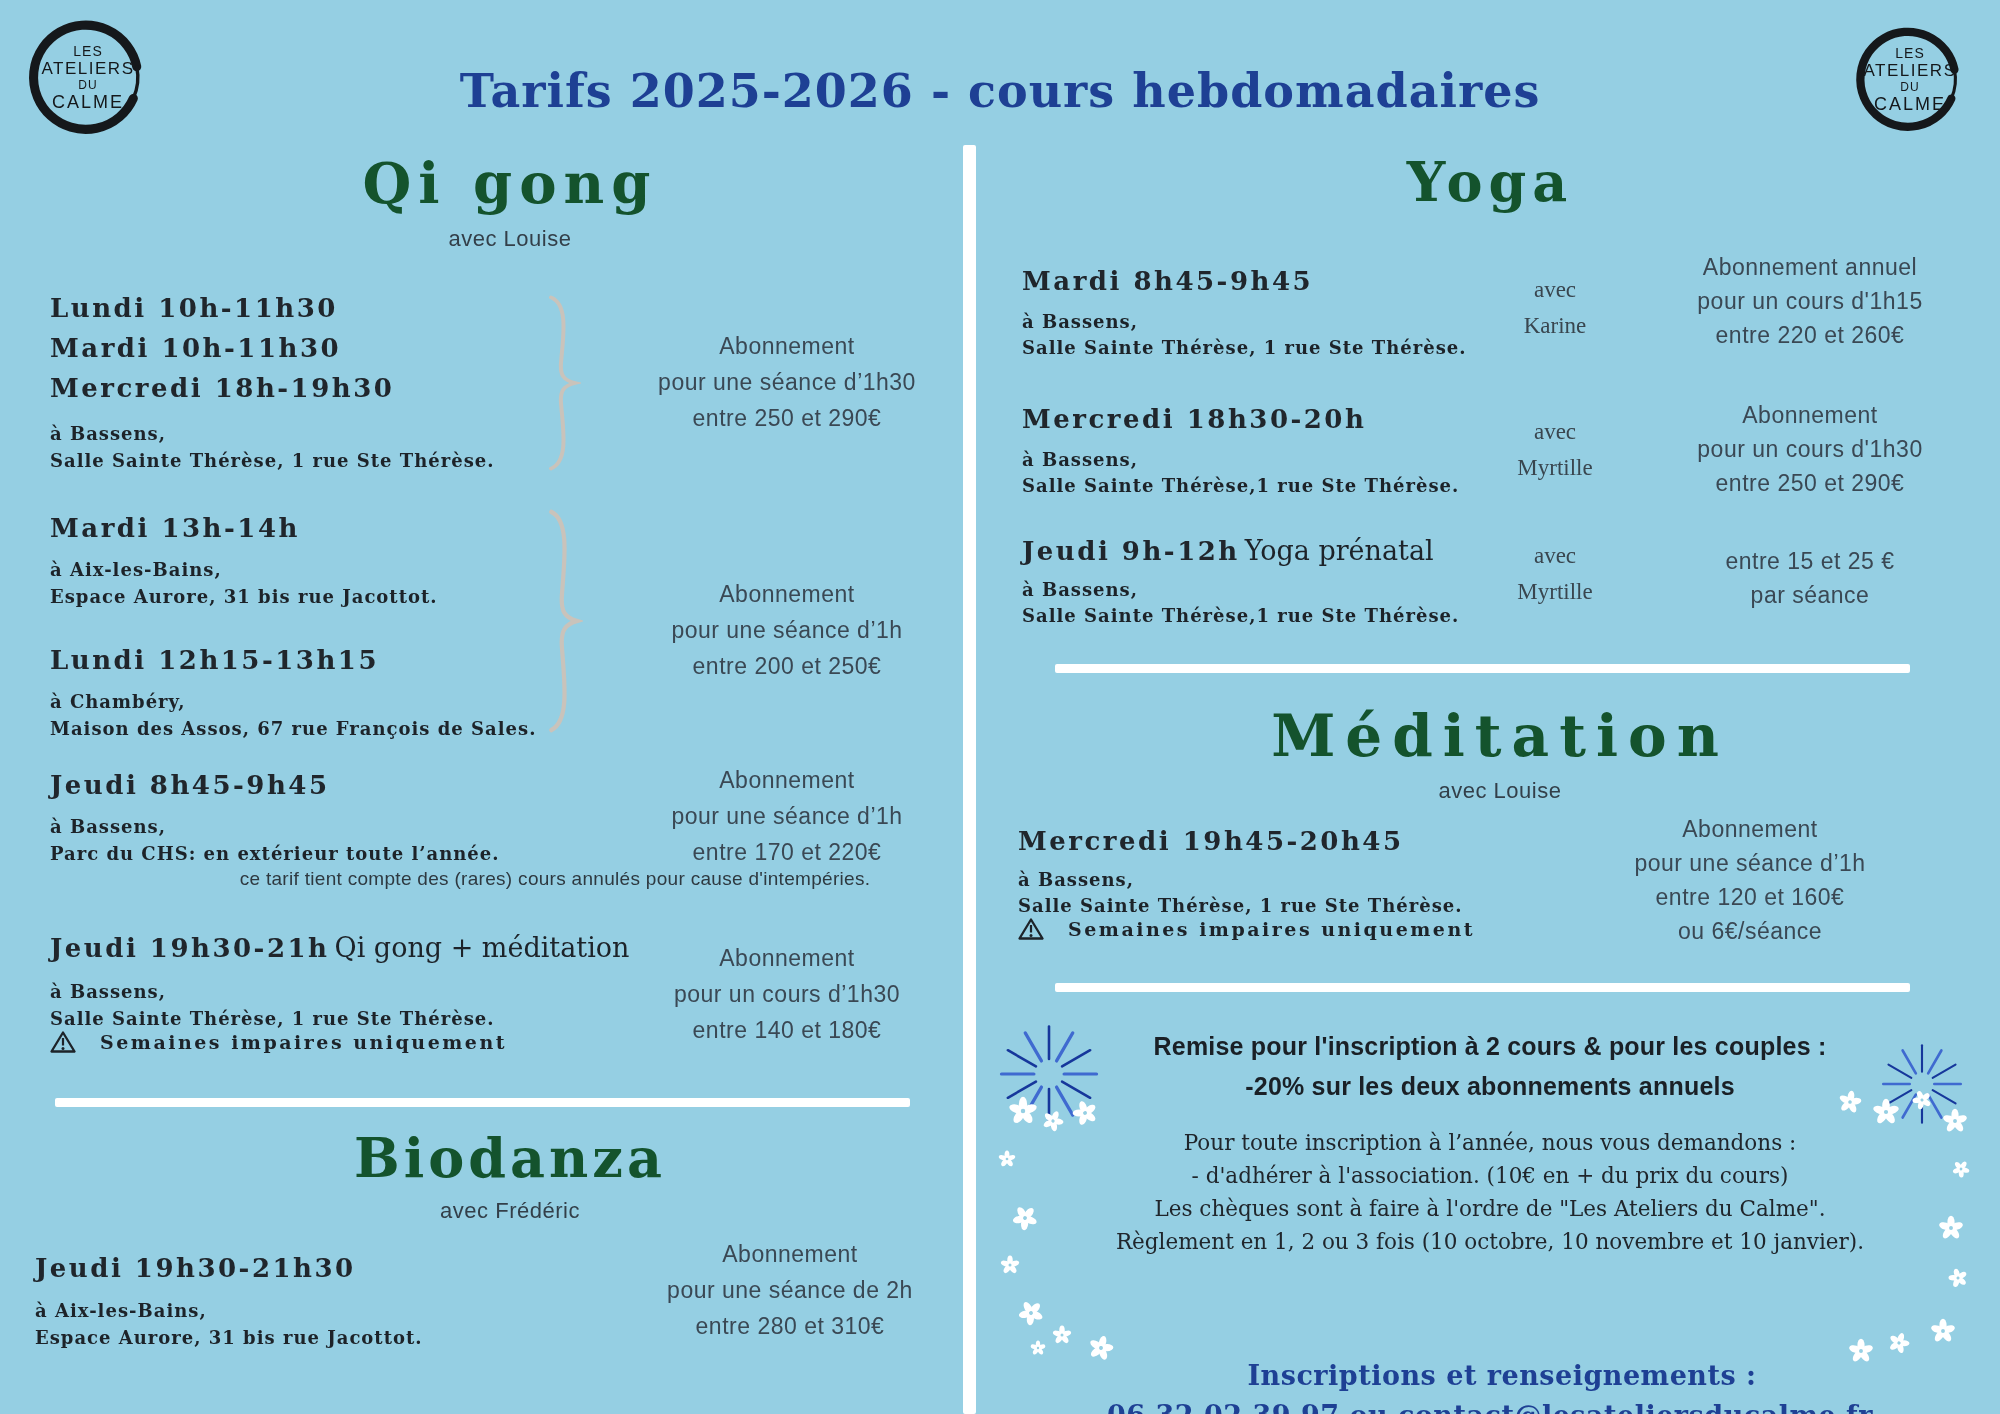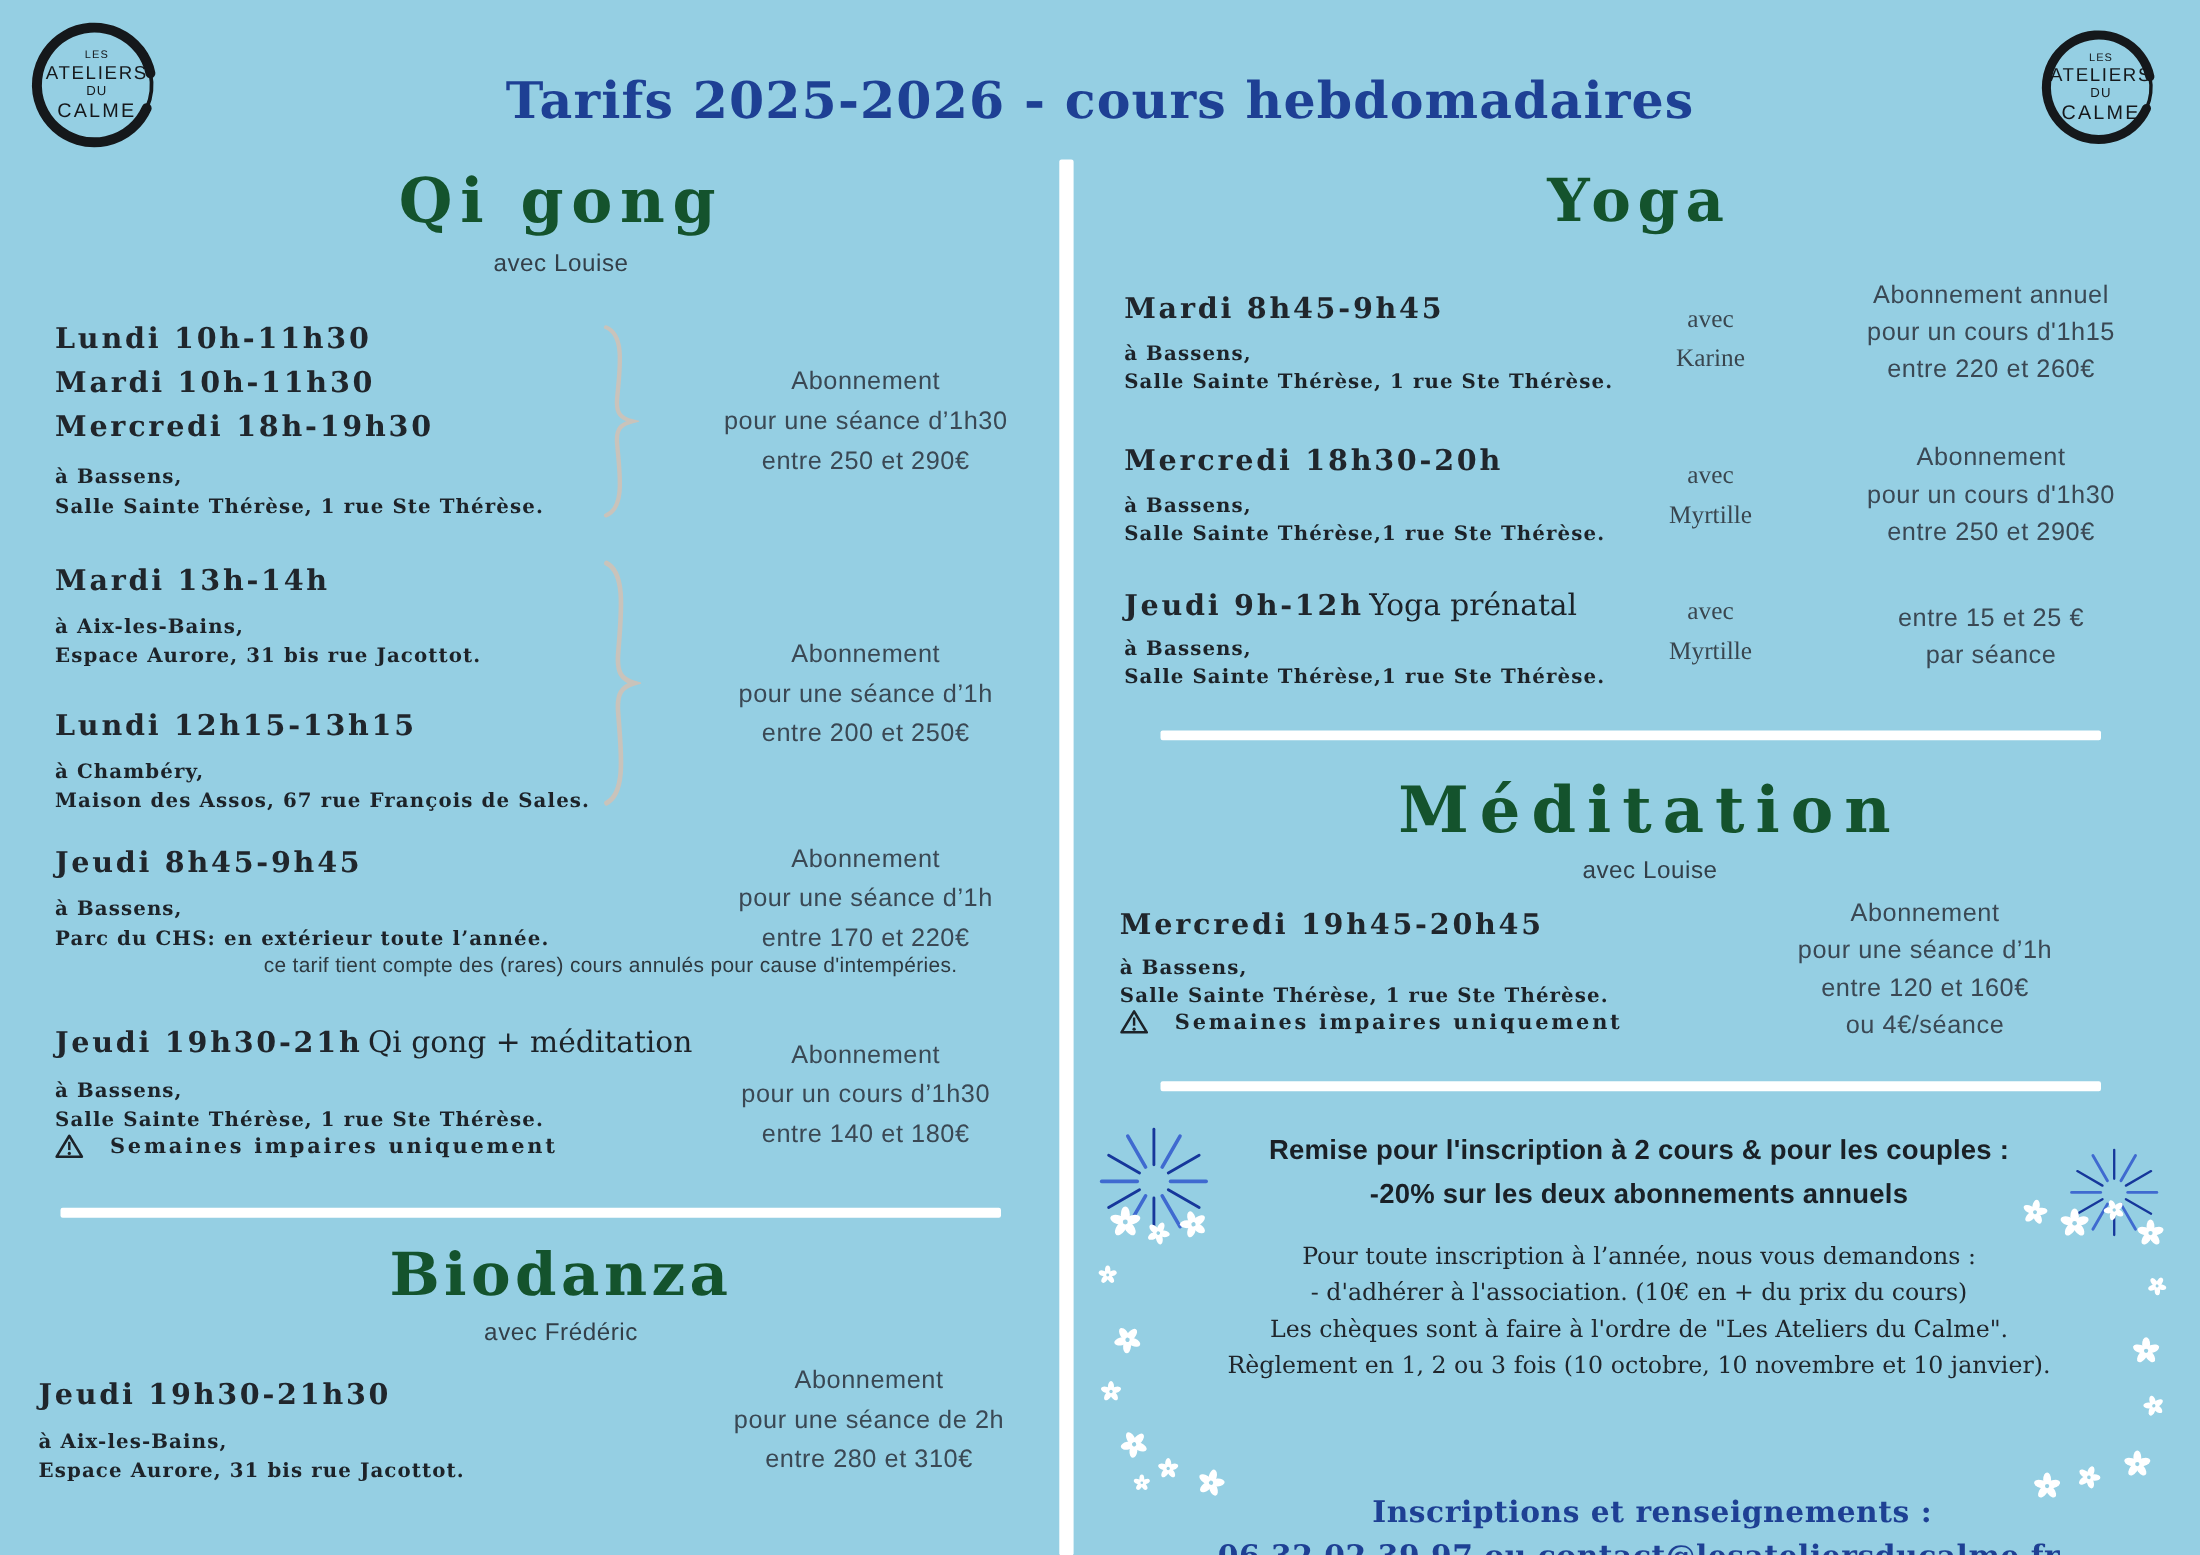--- a/index.html
+++ b/index.html
@@ -20,21 +20,21 @@
   .yteacher{font-family:Liberation Serif, serif;color:#39464f;font-size:23px;text-align:center;line-height:36px;}
   .divider{background:#ffffff;border-radius:2px;}
   .navy{color:#1e4094;margin-top:40px;}
   .warnrow{display:flex;align-items:center;gap:24px;font-family:"DejaVu Serif","Liberation Serif",serif;font-weight:bold;font-size:19px;letter-spacing:2.5px;color:#1d2329;white-space:nowrap;}
   .warn-ic{width:26px;height:24px;flex:0 0 auto;}
   .note{font-size:19px;color:#2e3940;text-align:center;letter-spacing:0.3px;}
   .remise{font-weight:bold;font-size:25px;line-height:40px;color:#1a2026;text-align:center;letter-spacing:0.2px;}
   .conditions{font-family:"DejaVu Serif","Liberation Serif",serif;font-size:21.5px;line-height:33px;color:#20262c;text-align:center;}
   .contact{font-family:"DejaVu Serif","Liberation Serif",serif;font-weight:bold;font-size:27px;text-align:center;letter-spacing:0.5px;}
   .logo-text{position:absolute;inset:0;display:flex;flex-direction:column;align-items:center;justify-content:center;color:#15181b;font-family:"Liberation Sans","DejaVu Sans",sans-serif;line-height:1.15;}
-  .logo-text .l1{font-size:10px;letter-spacing:1px;}
+  .logo-text .l1{font-size:14px;letter-spacing:1px;}
   .logo-text .l2{font-size:17px;letter-spacing:1.5px;}
   .logo-text .l3{font-size:12px;letter-spacing:1px;}
   .logo-text .l4{font-size:18px;letter-spacing:2px;}
   .daylabelrow{display:flex;align-items:flex-end;gap:5px;}
   .flower{overflow:visible;}
 </style>
 </head>
 <body>
 
 <svg style="position:absolute;width:0;height:0" aria-hidden="true">
@@ -241,21 +241,21 @@
     <path d="M13 2.5 L24.5 21.5 H1.5 Z" fill="none" stroke="#1d2329" stroke-width="2.3" stroke-linejoin="round"></path>
     <rect x="11.9" y="8" width="2.2" height="7.5" fill="#1d2329"></rect>
     <circle cx="13" cy="18.6" r="1.5" fill="#1d2329"></circle>
   </svg>
   <span>Semaines impaires uniquement</span>
 </div>
 <div class="abs price price34" style="left:1565px;top:812px;width:370px">
   <div>Abonnement</div>
   <div>pour une séance d’1h</div>
   <div>entre 120 et 160€</div>
-  <div>ou 4€/séance</div>
+  <div>ou 6€/séance</div>
 </div>
 
 <div class="abs divider" style="left:1055px;top:983px;width:855px;height:9px"></div>
 
 <svg class="abs" style="left:995px;top:1018px" width="108" height="112">
     <use href="#firework"></use>
   </svg>
 <svg class="abs" style="left:1878px;top:1028px" width="88" height="112">
     <use href="#firework"></use>
   </svg>

